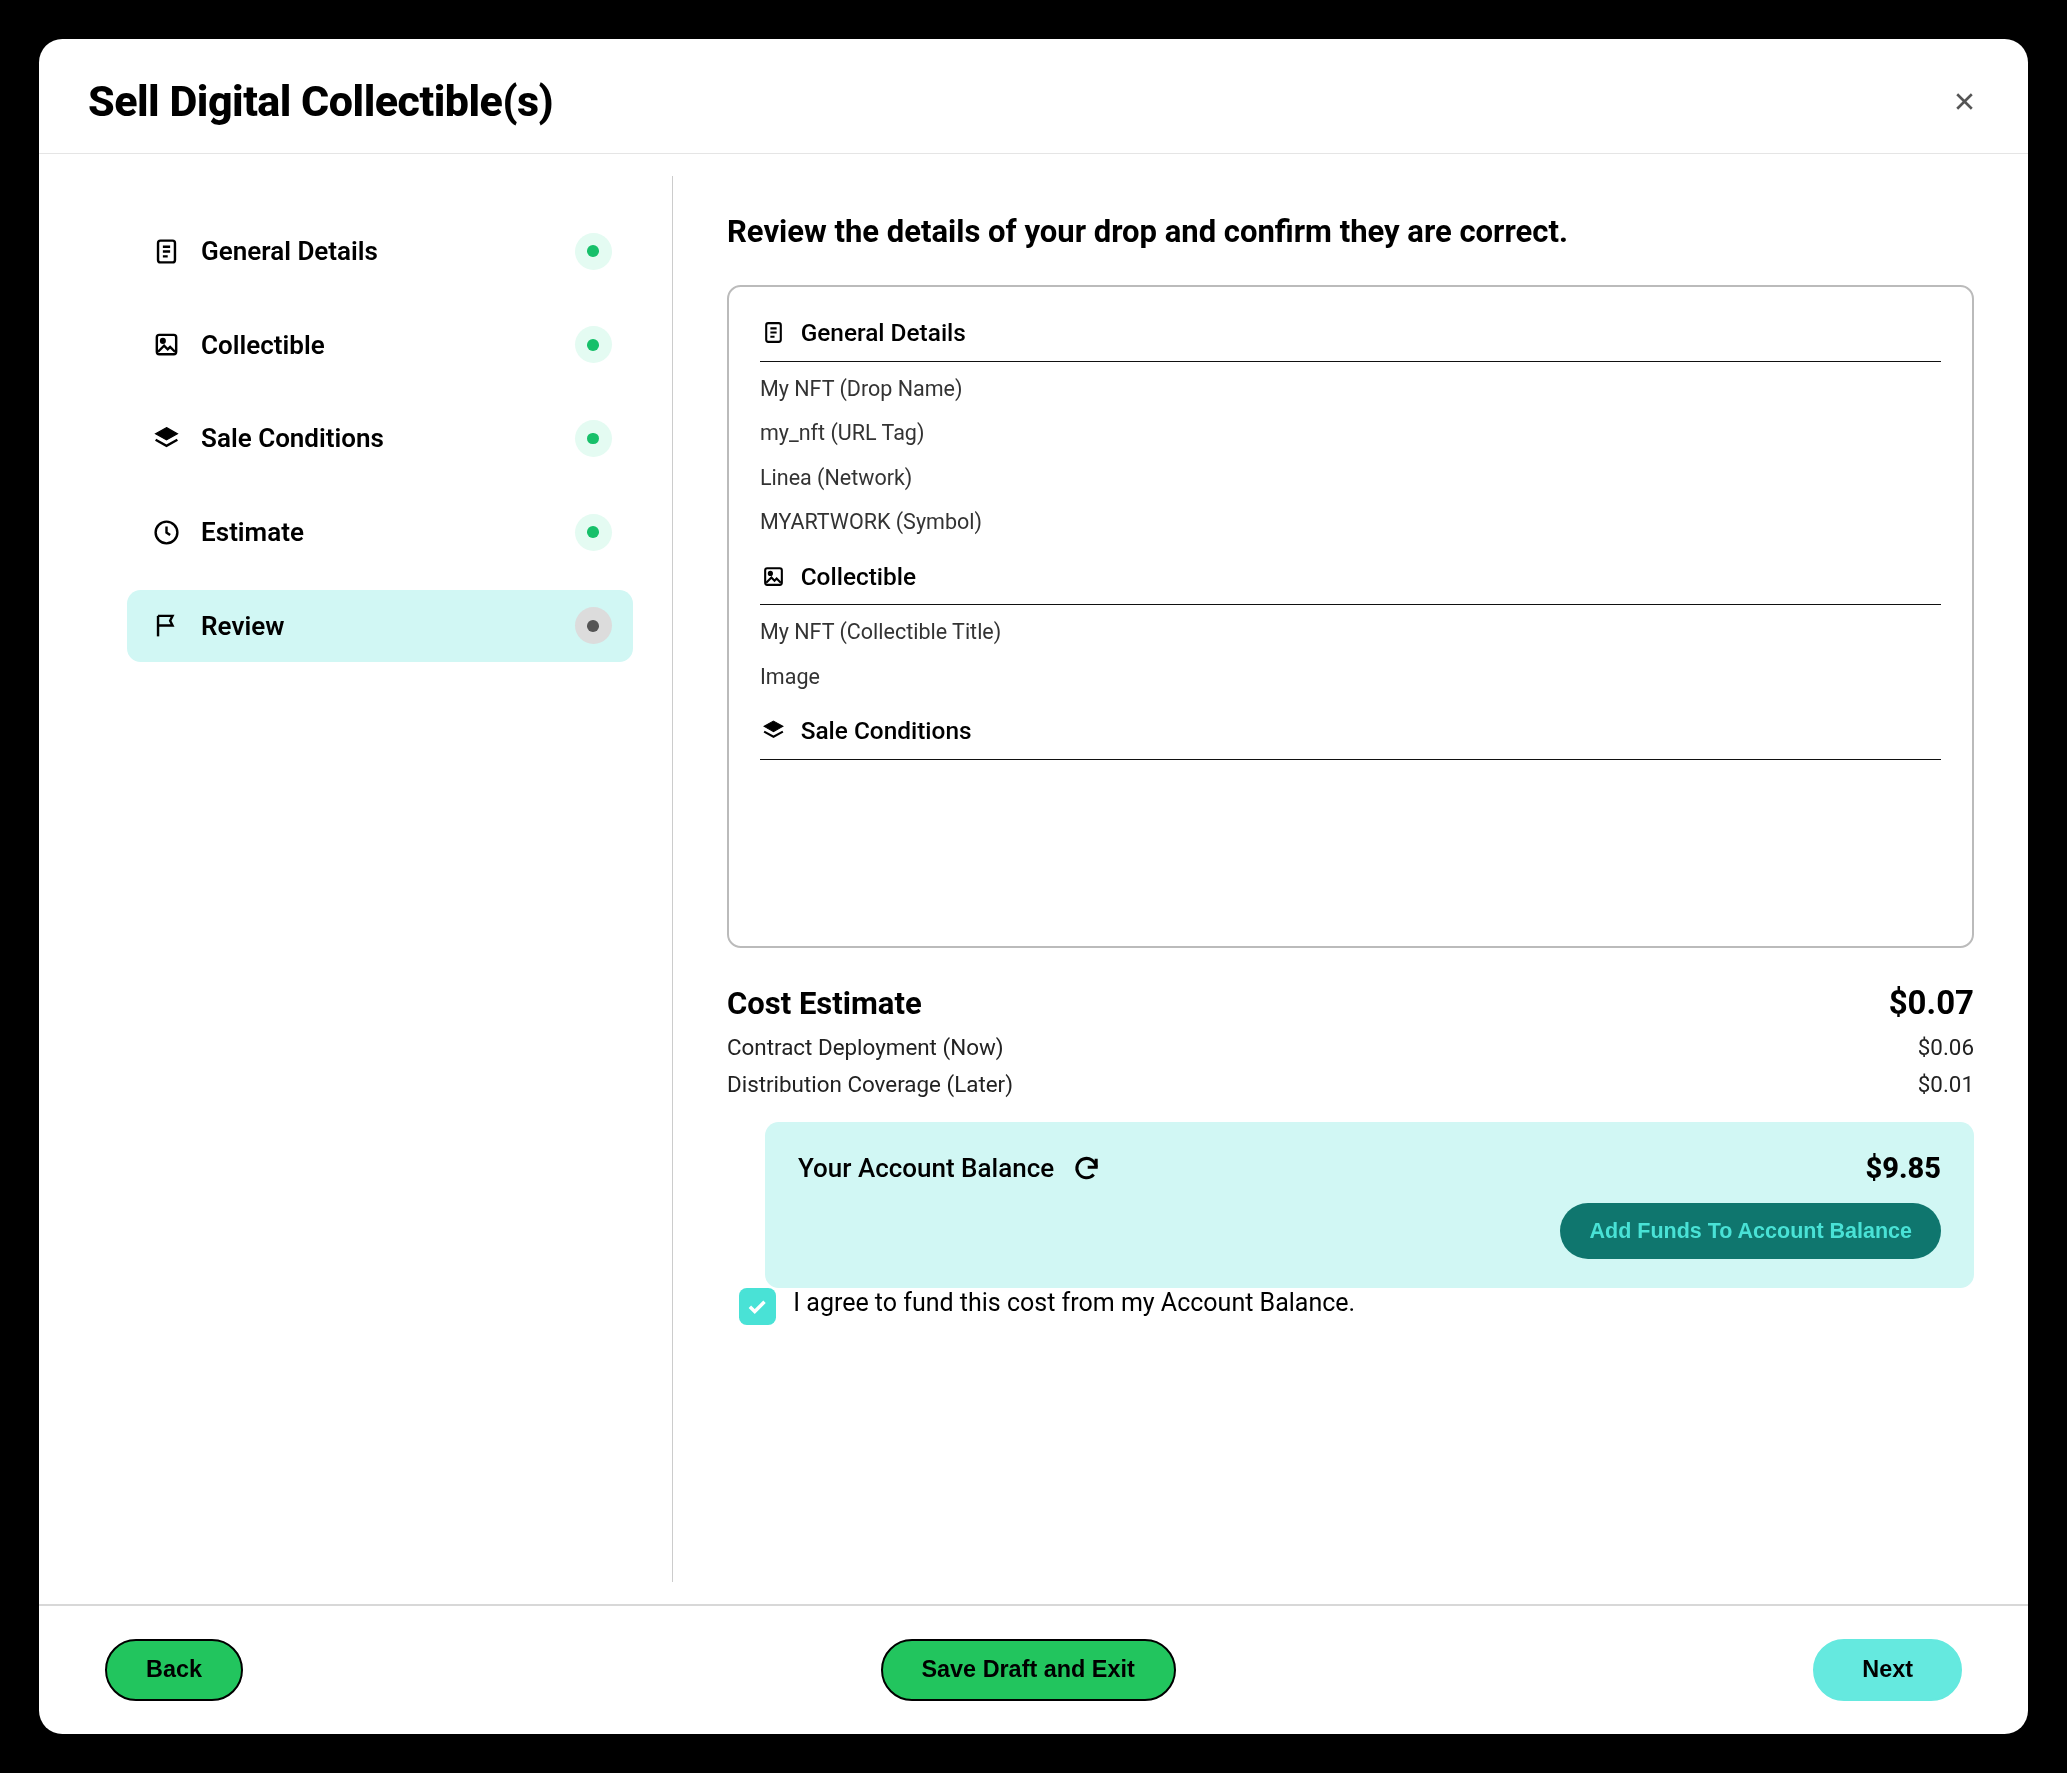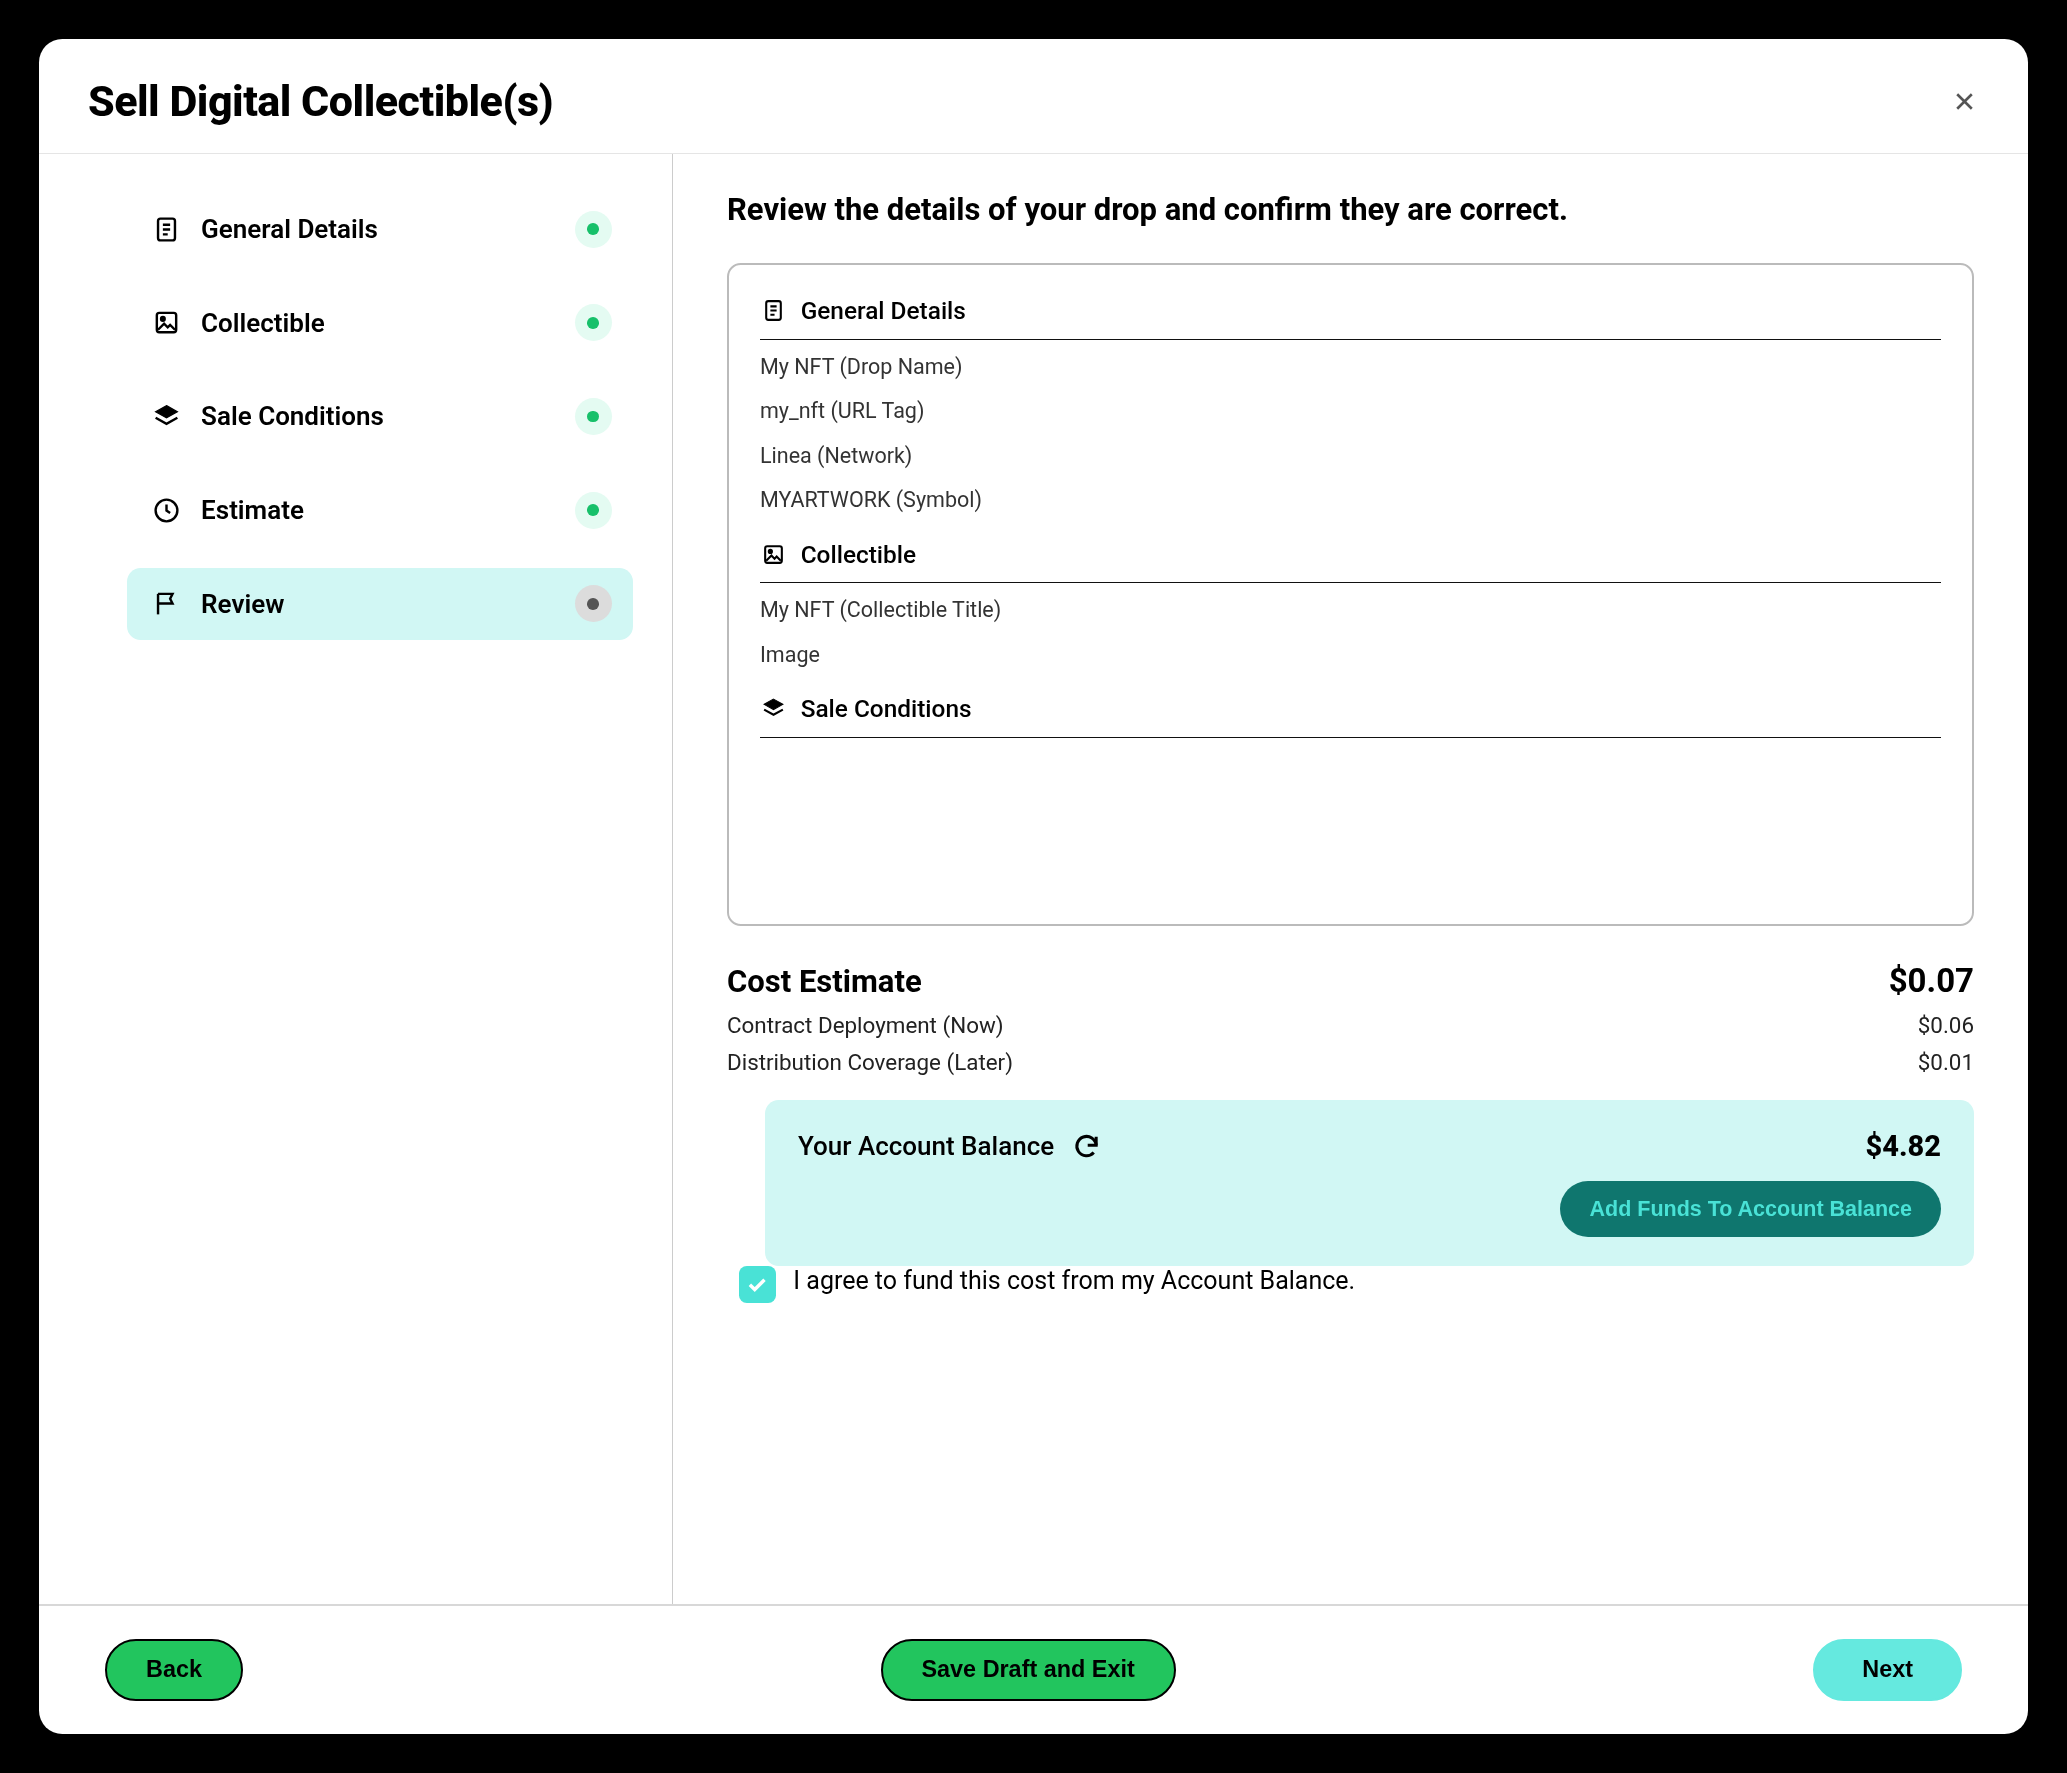--- a/index.html
+++ b/index.html
@@ -10,20 +10,21 @@
     padding: 39px;
   }
   .modal {
     background: #fff;
     border-radius: 23.4px;
     width: 100%;
     height: 100%;
     display: flex;
     flex-direction: column;
     overflow: hidden;
+    gap: 22px;
   }
   .modal-header {
     display: flex;
     align-items: center;
     justify-content: space-between;
     padding: 37px 49px 27px 49px;
     border-bottom: 1px solid #e5e5e5;
   }
   .modal-title {
     font-size: 43px;
@@ -373,21 +374,21 @@
         <div class="balance-top">
           <div class="balance-left">
             <span>Your Account Balance</span>
             <span class="refresh-icon">
               <svg viewBox="0 0 24 24" fill="none" stroke="#000" stroke-width="2.5">
                   <path d="M20 11A8 8 0 1 0 18 17"></path>
                   <path d="M20 4v7h-7"></path>
                 </svg>
             </span>
           </div>
-          <span class="balance-amount">$4.82</span>
+          <span class="balance-amount">$9.85</span>
         </div>
         <div class="balance-actions">
           <button class="add-funds-btn">Add Funds To Account Balance</button>
         </div>
       </div>
 
       <div class="agree-row">
         <div class="checkbox">
           <svg viewBox="0 0 24 24">
               <path d="M5 12l5 5L20 7"></path>

